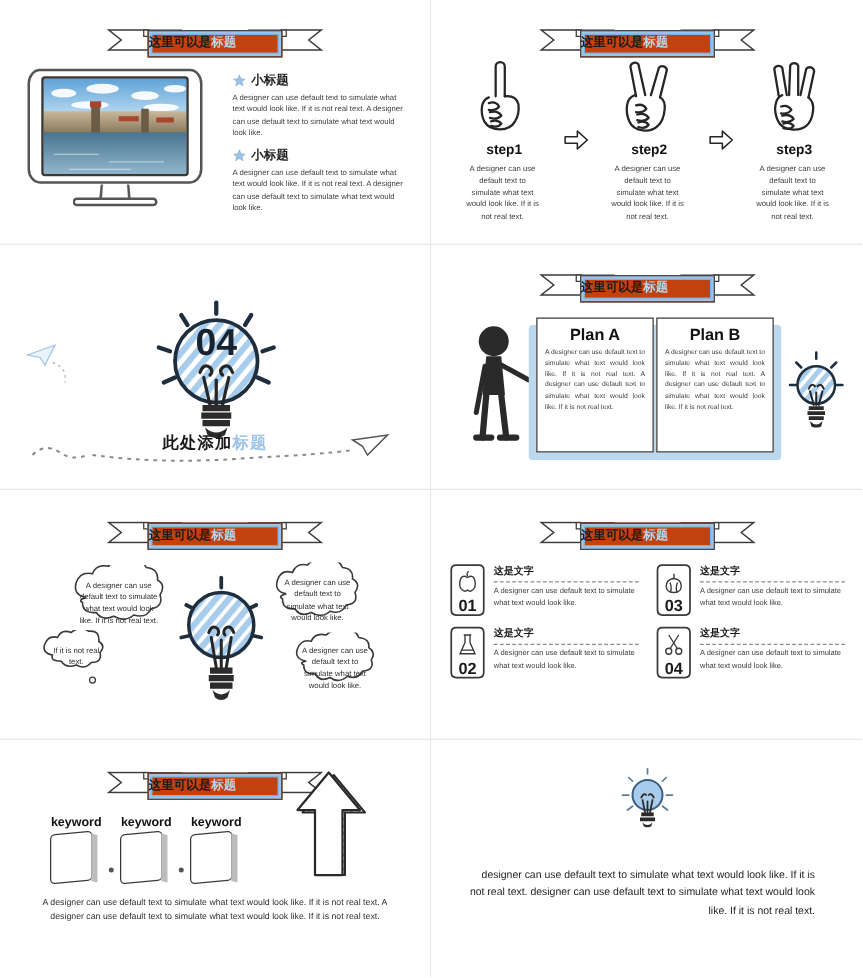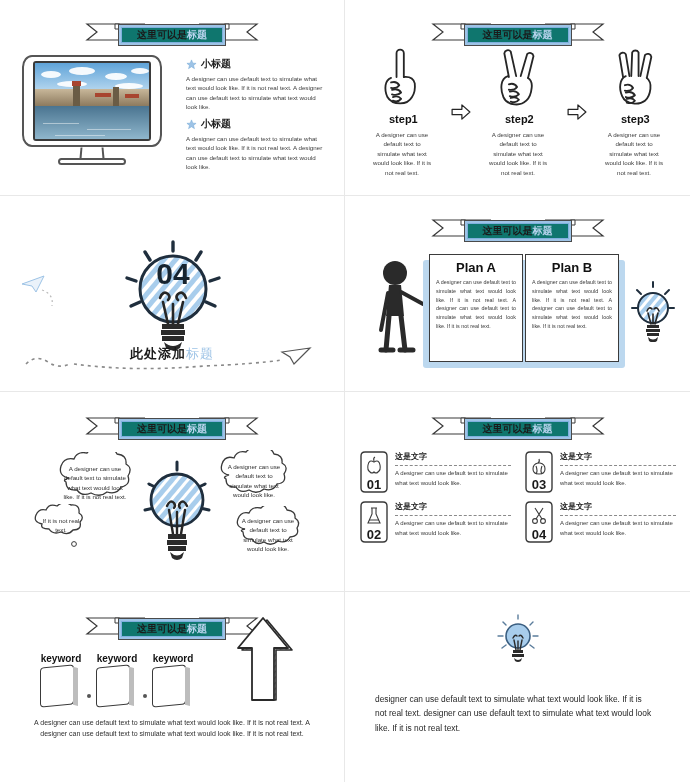--- a/index.html
+++ b/index.html
@@ -12,23 +12,23 @@
   .slide { position:relative; background:#fff; overflow:hidden;
     border-right:1px solid #e8e8e8; border-bottom:1px solid #e8e8e8; }
   .slide:nth-child(2n) { border-right:none; }
   .slide:nth-child(7),.slide:nth-child(8){ border-bottom:none; }
 
   
   .ribbon { position:absolute; left:50%; transform:translateX(-50%);
     width:130px; height:30px; }
   .ribbon .tails { position:absolute; left:-22px; top:3px; width:174px; height:18px; }
   .ribbon .plate { position:absolute; left:11px; top:4px; width:108px; height:22px;
-    background:#0f766e; border:1px solid #4a4a4a;
+    background:#c2410c; border:1px solid #4a4a4a;
     box-shadow:inset 0 0 0 2px #9dc3e6, inset 0 0 0 3px #7fb0dd;
-    display:flex; align-items:center; justify-content:center; }
+    display:flex; align-items:center; }
   .ribbon .plate span { font-size:10px; font-weight:bold; color:#1a1a1a;
     letter-spacing:0px; line-height:1; white-space:nowrap; }
   .ribbon .plate span i { font-style:normal; color:#b9d4ee; }
   .ribbon.thanks { width:150px; height:32px; }
   .ribbon.thanks .plate { left:15px; width:120px; height:26px; }
   .ribbon.thanks .plate span { font-size:12px; }
   .ribbon.thanks .tails { left:-20px; width:190px; }
 
   
   .monitor { position:absolute; left:22px; top:55px; width:142px; height:112px; }
@@ -68,21 +68,21 @@
     width:26px; margin:2px auto 16px; }
   .step .txt { font-size:6.2px; line-height:1.55; color:#3c3c3c;
     width:60px; margin:-12px auto 0; }
   .arrow-sep { position:absolute; top:58px; width:20px; height:16px; }
 
   
   .bulb-wrap { position:absolute; }
   .planepath { position:absolute; }
 
   .bigtitle { position:absolute; left:0; right:0; bottom:28px; text-align:center;
-    font-size:13px; font-weight:normal; color:#1a1a1a; letter-spacing:1px; }
+    font-size:13px; font-weight:bold; color:#1a1a1a; letter-spacing:1px; }
   .bigtitle i { font-style:normal; color:#9dc3e6; }
 
   
   .book { position:absolute; left:84px; top:58px; width:190px; height:112px; }
   .page { position:absolute; top:0; width:94px; height:108px;
     background:#fff; border:1.5px solid #3b3b3b; }
   .page.left { left:0; }
   .page.right { left:96px; }
   .page h4 { text-align:center; font-size:13px; font-weight:bold;
     color:#111; margin:5px 0 3px; }
@@ -120,21 +120,21 @@
     font-size:10px; font-weight:600; color:#111; line-height:1.0; z-index:2; }
   .dot { width:4px; height:4px; border-radius:50%; background:#555;
     margin-top:40px; flex:0 0 4px; }
   .bigarrow { position:absolute; right:48px; top:24px; width:62px; height:86px; }
   .kcap { position:absolute; left:24px; right:24px; top:125px; text-align:center;
     font-size:7px; line-height:1.62; color:#2f2f2f; }
 
   
   .thankbulb { position:absolute; left:50%; transform:translateX(-50%);
     top:22px; width:44px; height:48px; }
-  .thankcap { position:absolute; left:30px; right:38px; top:100px; text-align:left;
+  .thankcap { position:absolute; left:30px; right:38px; top:100px; text-align:right;
     font-size:8.4px; line-height:1.7; color:#1f1f1f; }
 </style>
 </head>
 <body>
 
 <div id="grid">
 
   <div class="slide">
     <div class="ribbon" style="top:20px">
       <svg class="tails" viewBox="0 0 174 18">

